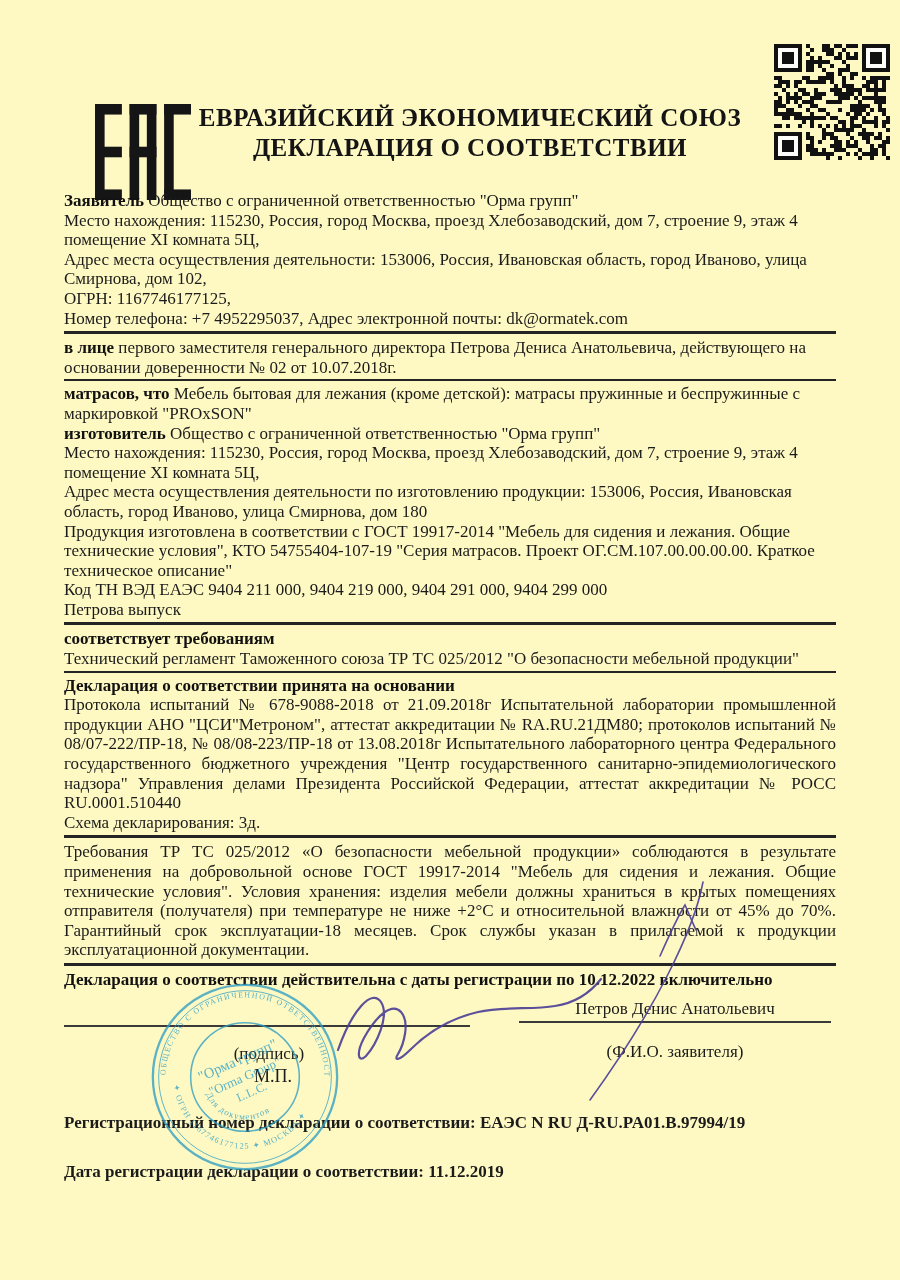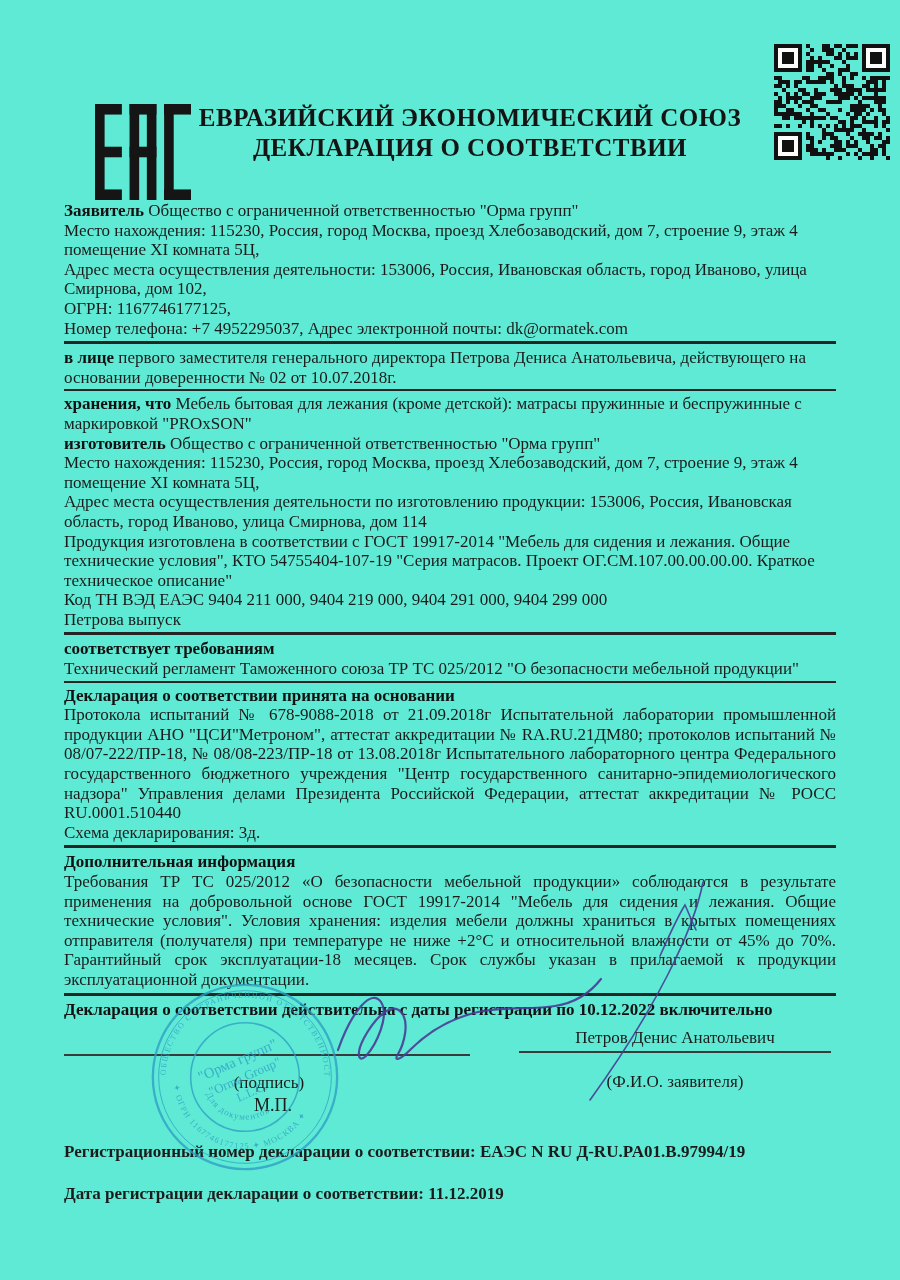--- a/index.html
+++ b/index.html
@@ -1,46 +1,46 @@
 <!DOCTYPE html>
 <html><head>
 <meta charset="utf-8">
 <style>
   html,body{margin:0;padding:0;background:#e8e8e8;}
   .page{
-    position:relative;width:900px;height:1280px;background:#5eead4;
+    position:relative;width:900px;height:1280px;background:#fef9c3;
     margin:0 auto;overflow:hidden;
     font-family:"Liberation Serif","DejaVu Serif",serif;
     color:#1b1b1b;
   }
   .eac-logo{position:absolute;left:95px;top:104px;width:96px;height:96px;}
   .doc-title{
     position:absolute;left:160px;top:103px;width:620px;text-align:center;
     font-weight:bold;font-size:25px;line-height:30px;letter-spacing:.5px;color:#141414;
   }
   .qr{position:absolute;left:774px;top:44px;width:116px;height:116px;}
   .content{
-    position:absolute;left:64px;top:200px;width:772px;
+    position:absolute;left:64px;top:190px;width:772px;
     font-size:17px;line-height:19.6px;
   }
   .content p{margin:0;}
   .jst{text-align:justify;}
   b{color:#111;}
   .rule{border:0;border-top:2px solid #242424;margin:1px 0 2px;}
   .rule.thick{border-top-width:3px;margin:2px 0 3px;}
   .sect{padding:1px 0;}
   .sig-area{position:relative;height:122px;}
   .sig-line-left{position:absolute;left:0;top:34px;width:406px;border-top:2px solid #3a3a3a;}
   .sig-caption{position:absolute;left:120px;top:38px;width:170px;text-align:center;font-size:17px;margin-top:15px;}
   .fio-block{position:absolute;left:455px;top:8px;width:312px;text-align:center;font-size:17px;}
   .fio-name{border-bottom:2px solid #3a3a3a;padding:0 8px 3px;}
   .fio-caption{padding-top:19px;}
   .mp-mark{position:absolute;left:190px;top:76px;font-size:18px;}
   .reg-line{margin-top:8px;font-weight:bold;}
-  .reg-line.date{margin-top:22px;}
+  .reg-line.date{margin-top:30px;}
   .stamp{position:absolute;left:148px;top:980px;width:194px;height:194px;opacity:.78;}
   .signature-ink{position:absolute;left:0;top:860px;width:900px;height:300px;pointer-events:none;}
 </style>
 </head>
 <body>
 
 <div class="page">
 
   <div class="eac-logo">
     <svg viewBox="0 0 100 100" width="96" height="96">
@@ -406,47 +406,46 @@
     </p>
     <hr class="rule thick">
 
     <p class="sect">
       <b>в лице</b>
       <span>первого заместителя генерального директора Петрова Дениса Анатольевича, действующего на основании доверенности № 02 от 10.07.2018г.</span>
     </p>
     <hr class="rule">
 
     <p class="sect">
-      <b>хранения, что</b>
+      <b>матрасов, что</b>
       <span>Мебель бытовая для лежания (кроме детской): матрасы пружинные и беспружинные с маркировкой "PROxSON"</span><br>
       <b>изготовитель</b>
       <span>Общество с ограниченной ответственностью "Орма групп"</span><br>
       <span>Место нахождения: 115230, Россия, город Москва, проезд Хлебозаводский, дом 7, строение 9, этаж 4 помещение XI комната 5Ц,</span><br>
-      <span>Адрес места осуществления деятельности по изготовлению продукции: 153006, Россия, Ивановская область, город Иваново, улица Смирнова, дом 114</span><br>
+      <span>Адрес места осуществления деятельности по изготовлению продукции: 153006, Россия, Ивановская область, город Иваново, улица Смирнова, дом 180</span><br>
       <span>Продукция изготовлена в соответствии с ГОСТ 19917-2014 "Мебель для сидения и лежания. Общие технические условия", КТО 54755404-107-19 "Серия матрасов. Проект ОГ.СМ.107.00.00.00.00. Краткое техническое описание"</span><br>
       <span>Код ТН ВЭД ЕАЭС 9404 211 000, 9404 219 000, 9404 291 000, 9404 299 000</span><br>
       <span>Петрова выпуск</span>
     </p>
     <hr class="rule thick">
 
     <div class="sect">
       <p><b>соответствует требованиям</b></p>
       <p class="jst">Технический регламент Таможенного союза ТР ТС 025/2012  "О безопасности мебельной продукции"</p>
     </div>
     <hr class="rule">
 
     <div class="sect">
       <p><b>Декларация о соответствии принята на основании</b></p>
       <p class="jst">Протокола испытаний № 678-9088-2018 от 21.09.2018г Испытательной лаборатории промышленной продукции АНО "ЦСИ"Метроном", аттестат аккредитации № RA.RU.21ДМ80; протоколов испытаний № 08/07-222/ПР-18, № 08/08-223/ПР-18 от 13.08.2018г Испытательного лабораторного центра Федерального государственного бюджетного учреждения "Центр государственного санитарно-эпидемиологического надзора" Управления делами Президента Российской Федерации, аттестат аккредитации № РОСС RU.0001.510440</p>
       <p>Схема декларирования: 3д.</p>
     </div>
     <hr class="rule thick">
 
     <div class="sect">
-      <p><b>Дополнительная информация</b></p>
       <p class="jst">Требования ТР ТС 025/2012 «О безопасности мебельной продукции» соблюдаются в результате применения на добровольной основе ГОСТ 19917-2014 "Мебель для сидения и лежания. Общие технические условия". Условия хранения: изделия мебели должны храниться в крытых помещениях отправителя (получателя) при температуре не ниже +2°С и относительной влажности от 45% до 70%. Гарантийный срок эксплуатации-18 месяцев. Срок службы указан в прилагаемой к продукции эксплуатационной документации.</p>
     </div>
     <hr class="rule thick">
 
     <p class="sect">
       <b>Декларация о соответствии действительна с даты регистрации по 10.12.2022 включительно</b>
     </p>
 
     <div class="sig-area">
       <div class="sig-line-left"></div>

